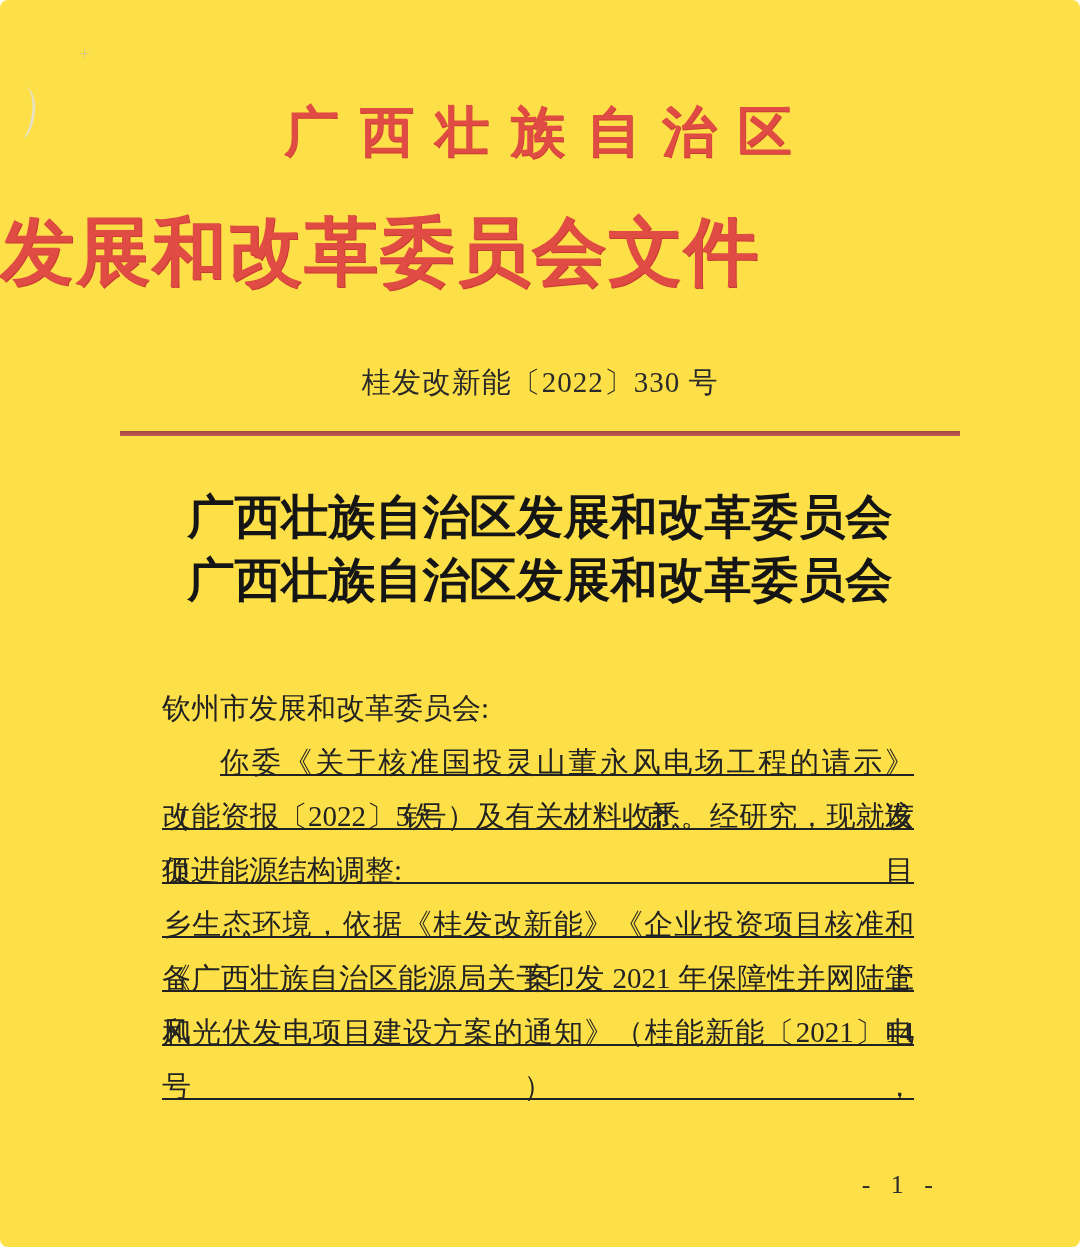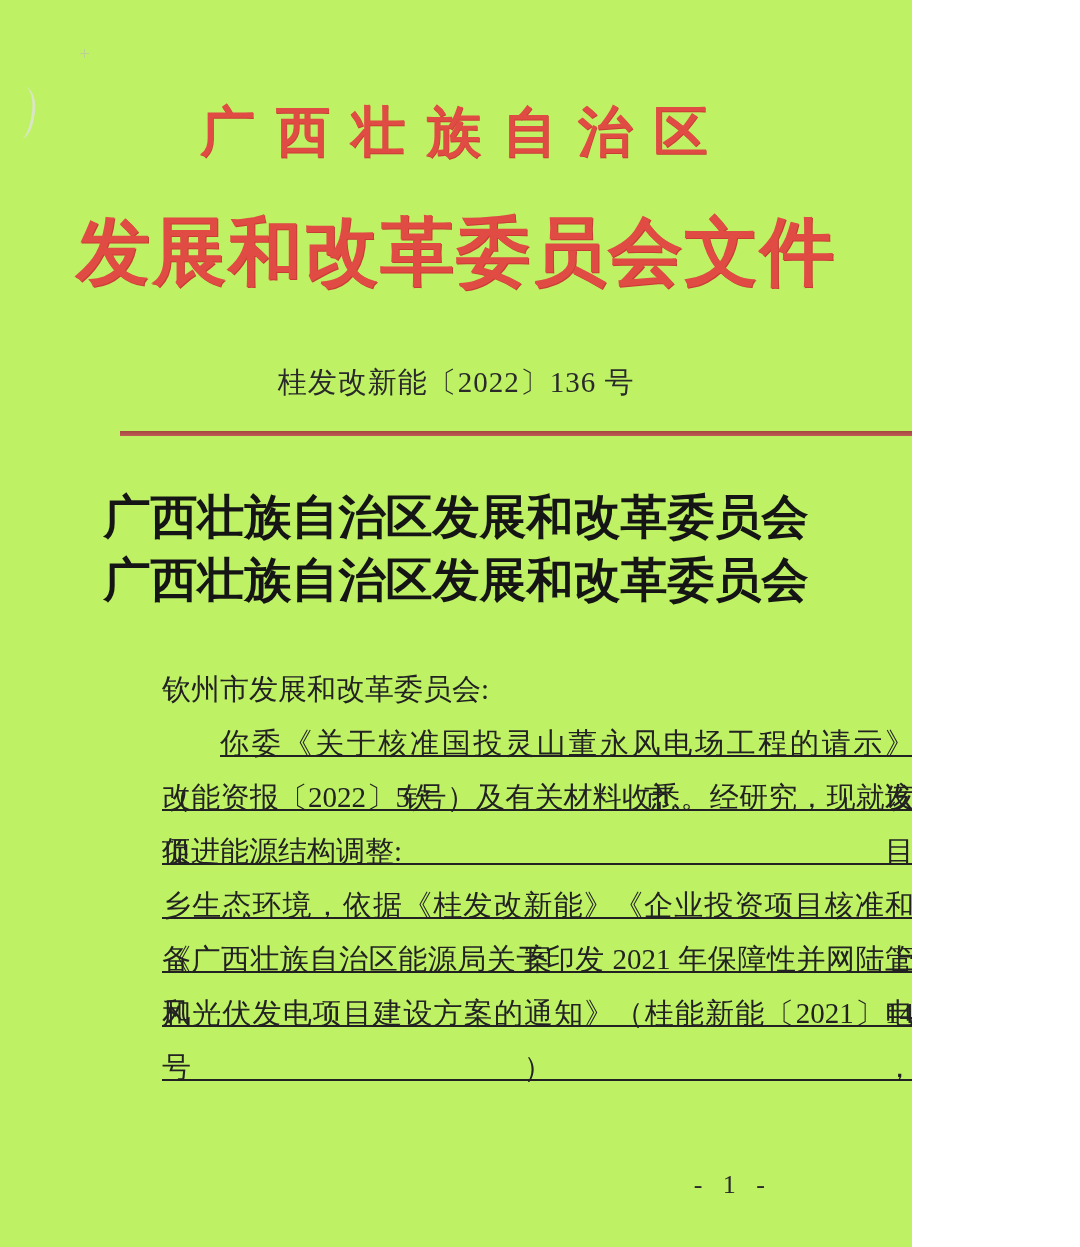--- a/index.html
+++ b/index.html
@@ -3,24 +3,25 @@
 <meta charset="utf-8">
 <style>
   html, body {
     margin: 0;
     padding: 0;
     background: #ffffff;
     font-family: "Liberation Serif", "DejaVu Serif", serif;
   }
   .page {
     position: relative;
-    width: 912px;
+    width: 1080px;
     height: 1247px;
-    background: #bef264;
+    background: #fde047;
     overflow: hidden;
+    border-radius: 8px;
   }
 
   
   .artifact-curve {
     position: absolute;
     left: 6px;
     top: 86px;
     width: 26px;
     height: 52px;
     border-right: 3px solid #e2e2e2;
@@ -56,21 +57,21 @@
     font-weight: bold;
     letter-spacing: 4px;
     text-shadow: 0.5px 0.5px 0 #c93c34;
     white-space: pre;
   }
   .letterhead-org {
     position: absolute;
     top: 203px;
     left: 0;
     width: 100%;
-    text-align: center;
+    text-align: left;
     color: #e04c43;
     font-size: 74px;
     font-weight: bold;
     letter-spacing: 2px;
     text-shadow: 1px 1px 0 #c93c34;
     white-space: nowrap;
   }
   .doc-number {
     position: absolute;
     top: 363px;
@@ -101,21 +102,21 @@
     color: #151515;
     font-weight: bold;
     font-size: 47px;
     line-height: 63px;
     white-space: nowrap;
   }
 
   
   .doc-body {
     position: absolute;
-    top: 662px;
+    top: 681px;
     left: 162px;
     width: 752px;
     color: #222222;
     font-size: 29px;
   }
   .line {
     height: 54px;
     line-height: 54px;
     white-space: nowrap;
   }
@@ -143,21 +144,21 @@
 
 <div class="page">
 
   <div class="artifact-curve"></div>
   <div class="artifact-plus"></div>
 
   <div class="letterhead-region">广 西 壮 族 自 治 区</div>
 
   <div class="letterhead-org">发展和改革委员会文件</div>
 
-  <div class="doc-number">桂发改新能〔2022〕136 号</div>
+  <div class="doc-number">桂发改新能〔2022〕330 号</div>
 
   <div class="red-rule"></div>
 
   <div class="doc-title">
     <div>广西壮族自治区发展和改革委员会</div>
     <div>广西壮族自治区发展和改革委员会</div>
   </div>
 
   <div class="doc-body">
     <div class="line">钦州市发展和改革委员会:</div>

